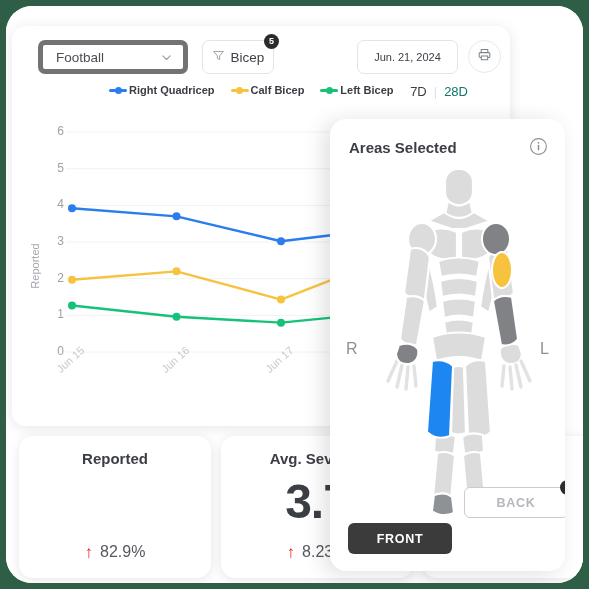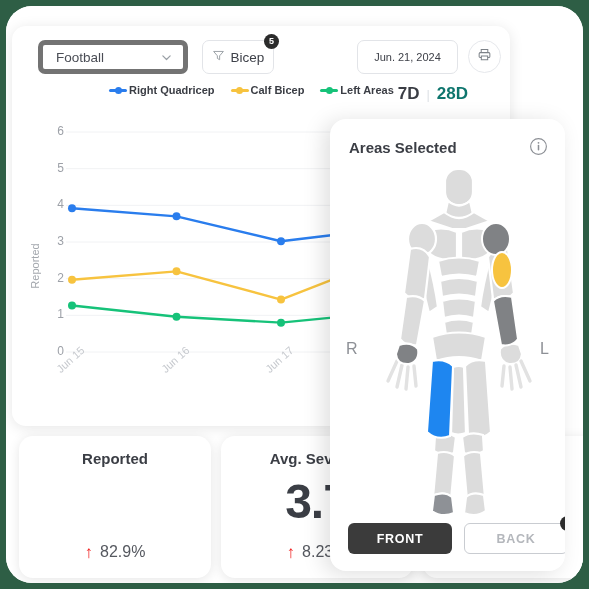--- a/index.html
+++ b/index.html
@@ -129,21 +129,21 @@
     width: 7px; height: 7px; border-radius: 50%;
   }
   .legend-item .label { font-size: 11px; font-weight: bold; color: #3a3d44; }
 
   .range-toggle {
     position: absolute;
     right: 42px; top: 0;
     display: flex; align-items: center; gap: 7px;
   }
   .range-toggle .r {
-    font-size: 17px; font-weight: bold; color: #3a3d44; cursor: pointer;
+    font-size: 13px; font-weight: normal; color: #3a3d44; cursor: pointer;
   }
   .range-toggle .r.off { color: #0f766e; }
   .range-toggle .sep { color: #dfe2e6; font-size: 13px; }
 
   
   .plot { position: absolute; left: 0; top: 88px; width: 498px; height: 305px; }
   .ylabel {
     position: absolute;
     left: 17px; top: 152px;
     transform: rotate(-90deg) translate(-50%,0);
@@ -229,21 +229,21 @@
     display: flex; gap: 12px;
   }
   .view-btn {
     width: 104px; height: 31px;
     border-radius: 6px;
     display: flex; align-items: center; justify-content: center;
     font-size: 12.5px; font-weight: bold; letter-spacing: 0.7px;
     cursor: pointer;
     position: relative;
   }
-  .view-btn.active { background: #3b3b3b; color: #ffffff; }
+  .view-btn.active { background: #3b3b3b; color: #ffffff; margin-top: 36px; }
   .view-btn.idle { background: #ffffff; color: #b4b7bc; border: 1px solid #c9ccd1; }
   .back-badge { right: -8px; top: -8px; }
 </style>
 </head>
 <body>
 
 <div id="root">
  <div class="page-frame">
   <div class="page-inner">
 
@@ -299,21 +299,21 @@
               <i style="background:#f7c33f"></i>
                   <b style="background:#f7c33f"></b>
             </span>
             <span class="label">Calf Bicep</span>
           </div>
           <div class="legend-item">
             <span class="legend-mark">
               <i style="background:#16c279"></i>
                   <b style="background:#16c279"></b>
             </span>
-            <span class="label">Left Areas</span>
+            <span class="label">Left Bicep</span>
           </div>
         </div>
 
         <div class="range-toggle">
           <span class="r">7D</span>
           <span class="sep">|</span>
           <span class="r off">28D</span>
         </div>
       </div>
 

